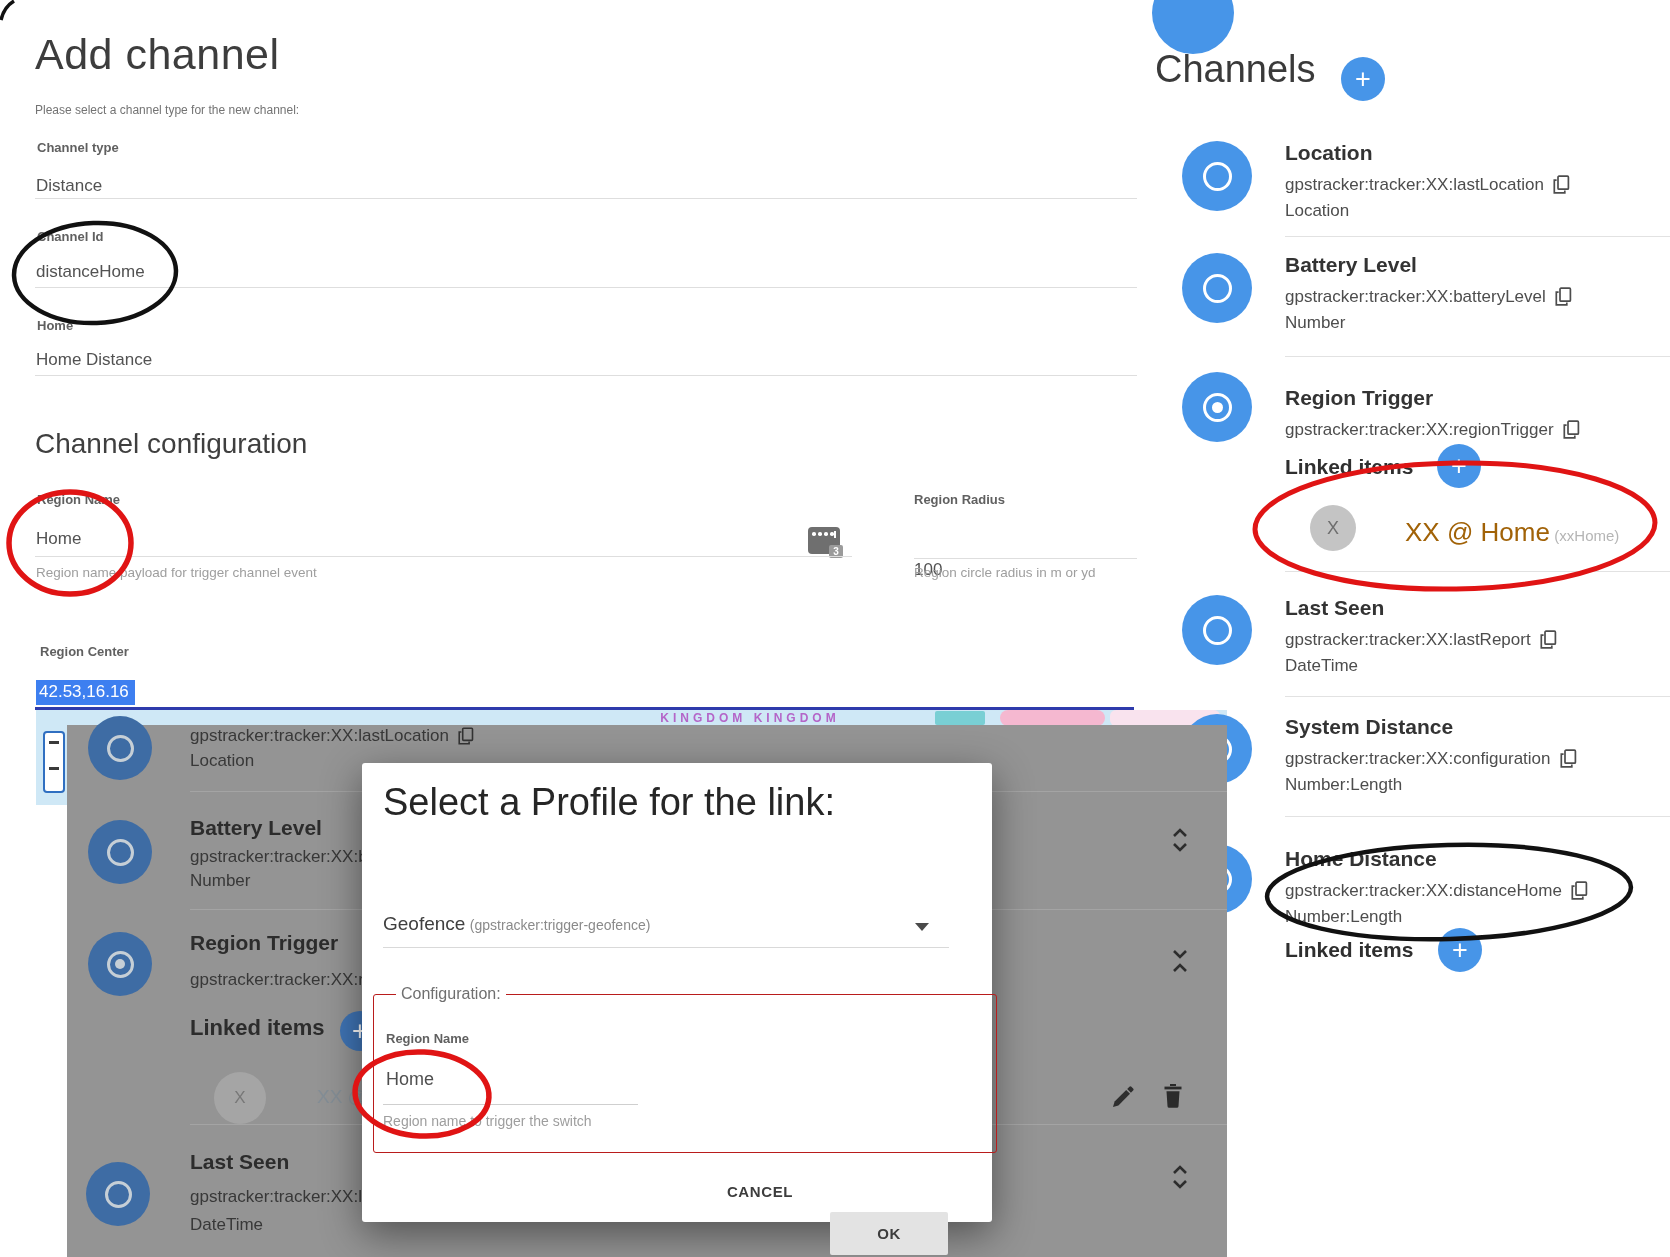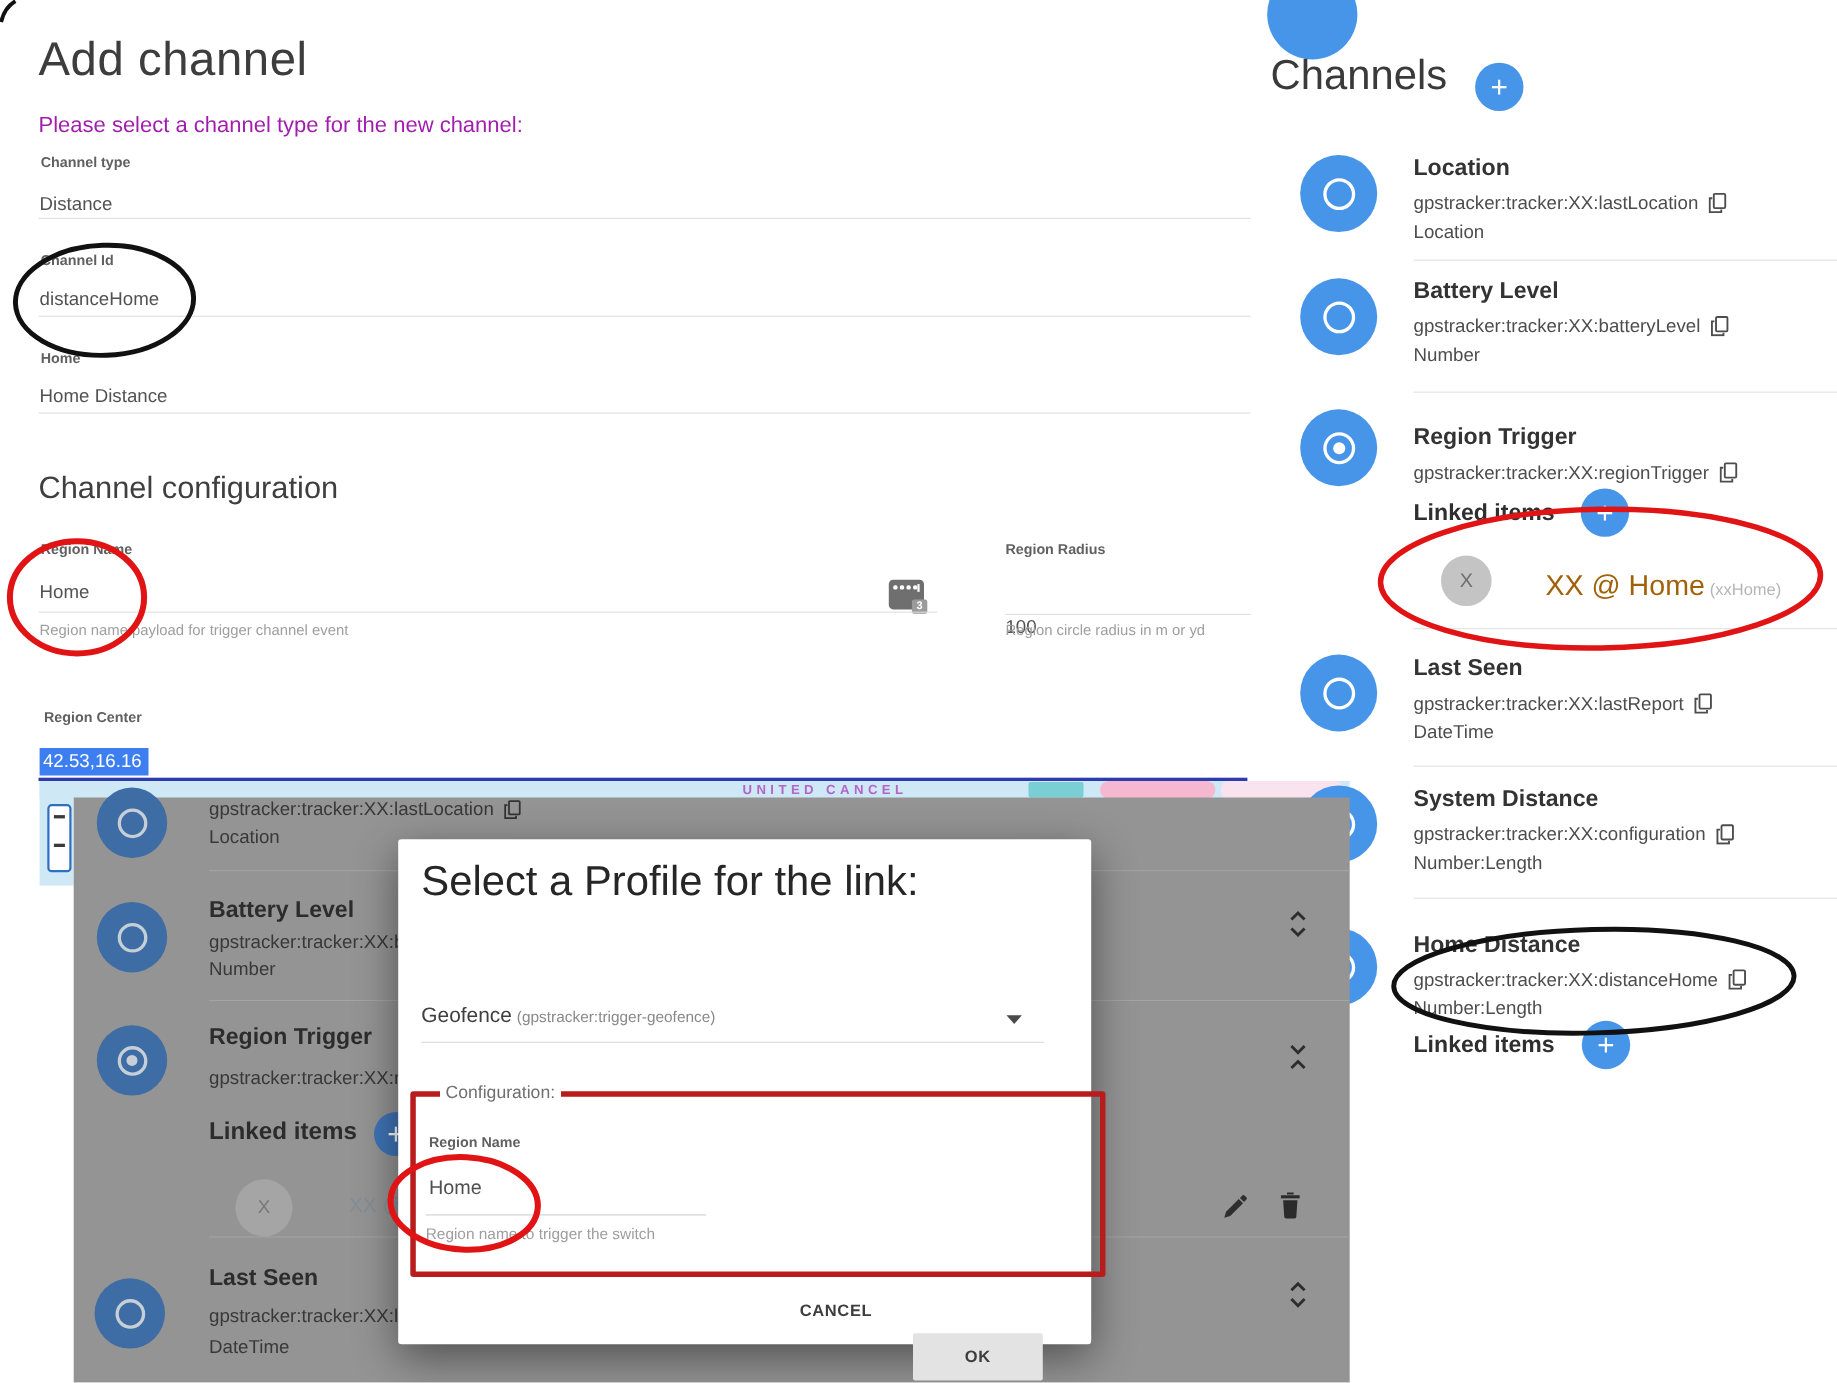--- a/index.html
+++ b/index.html
@@ -2,21 +2,21 @@
 <html><head>
 <meta charset="utf-8">
 <style>
   html,body{margin:0;padding:0;background:#fff;}
   body{font-family:"Liberation Sans","DejaVu Sans",sans-serif;}
   #screen{position:relative;width:1670px;height:1257px;overflow:hidden;background:#fff;}
   .abs{position:absolute;}
   
   .h1{font-size:43px;font-weight:300;color:#3d3d3d;letter-spacing:.5px;}
   .h2{font-size:28px;font-weight:300;color:#3f3f3f;}
-  .intro{font-size:20px;color:#a21caf;}
+  .intro{font-size:12px;color:#737373;}
   .lbl{font-size:13px;font-weight:700;color:#606060;}
   .val{font-size:17px;color:#525252;}
   .helper{font-size:13.5px;color:#9e9e9e;}
   .hr{height:1px;background:#dedede;}
   .focusline{height:3px;background:#2e3bac;}
   .sel{display:inline-block;background:#3d7ff0;color:#fff;font-size:17px;padding:2px 6px 3px 3px;}
   
   .panel-title{font-size:38px;font-weight:300;color:#3a3a3a;}
   .row-title{font-size:21px;font-weight:700;color:#333;line-height:25px;}
   .row-id{font-size:17px;color:#4d4d4d;line-height:25px;display:flex;align-items:center;gap:9px;margin-top:7px;white-space:nowrap;}
@@ -40,21 +40,21 @@
   .dim-ring .dot{position:absolute;left:50%;top:50%;width:10px;height:10px;margin:-5px 0 0 -5px;background:#c6cfd6;border-radius:50%;}
   .dim-divider{height:1px;background:#a4a4a4;}
   .dim-xavatar{border-radius:50%;background:#a5a5a5;color:#787878;display:flex;align-items:center;justify-content:center;font-size:17px;}
   .dim-linkname{font-size:19px;color:#848e96;white-space:nowrap;}
   
   .modal{background:#fff;border-radius:3px;box-shadow:0 12px 40px rgba(0,0,0,.45);}
   .modal-title{font-size:38px;font-weight:300;color:#262626;}
   .sel-big{font-size:19px;color:#3f3f3f;}
   .sel-small{font-size:14px;color:#8a8a8a;}
   .caret{width:0;height:0;border-left:7px solid transparent;border-right:7px solid transparent;border-top:8px solid #4a4a4a;}
-  .fs{position:absolute;border:5px solid #b91c1c;border-radius:3px;}
+  .fs{position:absolute;border:1px solid #b91c1c;border-radius:3px;}
   .fs legend{font-size:16px;color:#6f6f6f;padding:0 5px;margin-left:10px;}
   .btn{display:flex;align-items:center;justify-content:center;font-size:15px;font-weight:700;color:#3d3d3d;letter-spacing:.6px;border-radius:2px;cursor:pointer;}
   .btn.ok{background:#e3e3e3;margin-top:42px;}
   
   .map{background:#cfe8f6;}
   .mapcountry{font-size:12px;font-weight:700;letter-spacing:4px;color:#b465c8;line-height:17px;text-align:center;overflow:hidden;}
   
   .extico{background:#6f6f6f;border-radius:4px;}
   .extico .dots{position:absolute;left:4px;top:5px;width:22px;height:5px;display:flex;gap:2.5px;}
   .extico .dots i{width:3.5px;height:3.5px;background:#fff;border-radius:50%;}
@@ -104,21 +104,21 @@
   <div class="abs hr" style="left:914px;top:558px;width:223px;"></div>
   <div class="abs helper" style="left:914px;top:565px;width:223px;overflow:hidden;white-space:nowrap;">Region circle radius in m or yd</div>
 
   <div class="abs lbl" style="left:40px;top:644px;">Region Center</div>
   <div class="abs" style="left:36px;top:680px;">
     <span class="sel">42.53,16.16</span>
   </div>
   <div class="abs focusline" style="left:35px;top:707px;width:1099px;"></div>
 
   <div class="abs map" style="left:36px;top:710px;width:1191px;height:16px;">
-    <div class="abs mapcountry" style="left:524px;top:0;width:380px;height:16px;">UNITED CANCEL</div>
+    <div class="abs mapcountry" style="left:524px;top:0;width:380px;height:16px;">KINGDOM KINGDOM</div>
     <div class="abs" style="left:899px;top:1px;width:50px;height:14px;background:#79cfd4;border-radius:2px;"></div>
     <div class="abs" style="left:964px;top:0;width:105px;height:16px;background:#f5b8d0;border-radius:8px;"></div>
     <div class="abs" style="left:1074px;top:0;width:110px;height:16px;background:#f9e3ee;border-radius:6px;"></div>
   </div>
 
   <div class="abs map" style="left:36px;top:710px;width:31px;height:95px;">
     <div class="abs" style="left:7px;top:21px;width:22px;height:62px;background:#fff;border:2px solid #2f6fc1;border-radius:4px;box-sizing:border-box;">
       <div class="abs" style="left:4px;top:8px;width:10px;height:3px;background:#3a3a3a;"></div>
       <div class="abs" style="left:4px;top:34px;width:10px;height:3px;background:#3a3a3a;"></div>
     </div>

